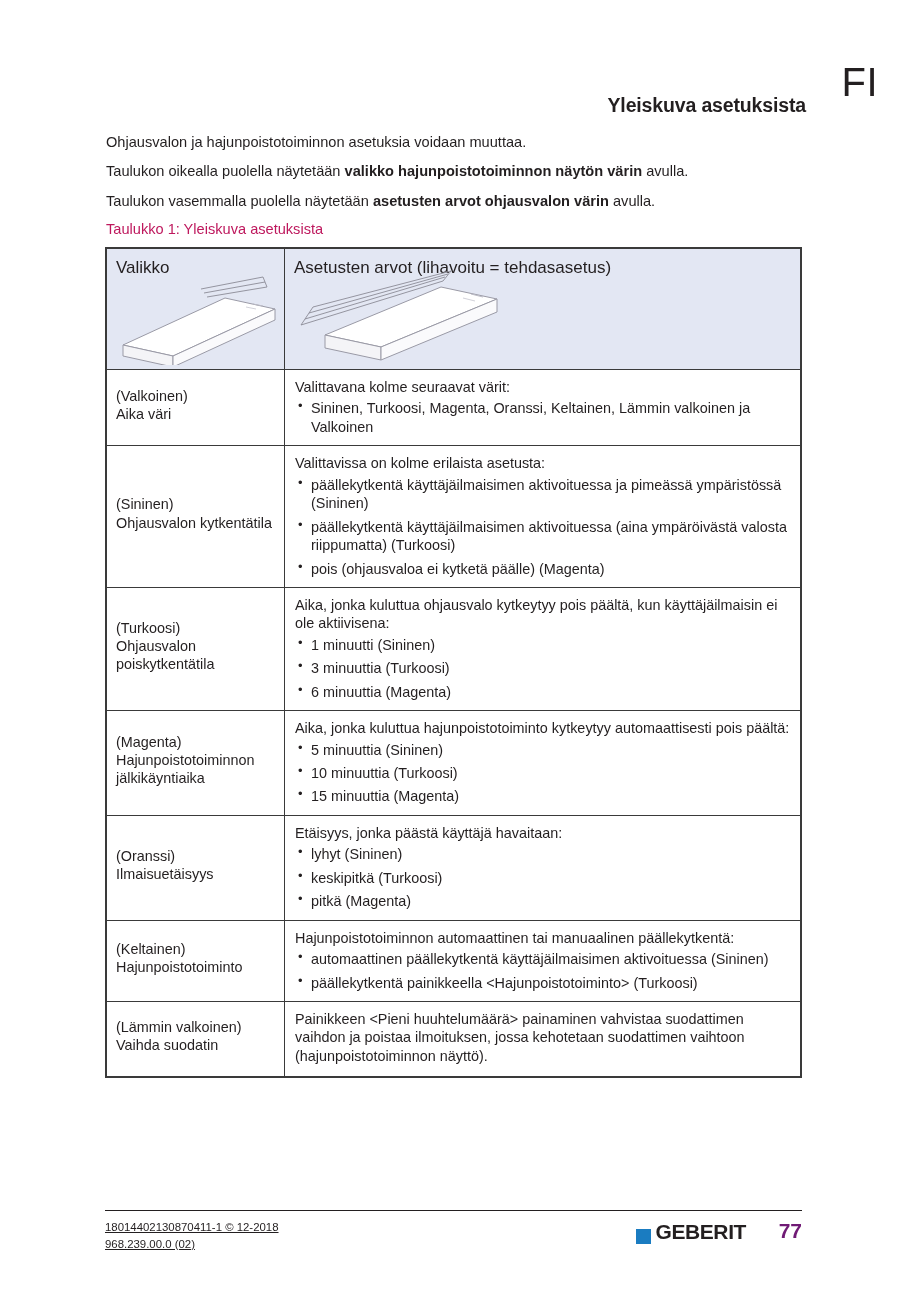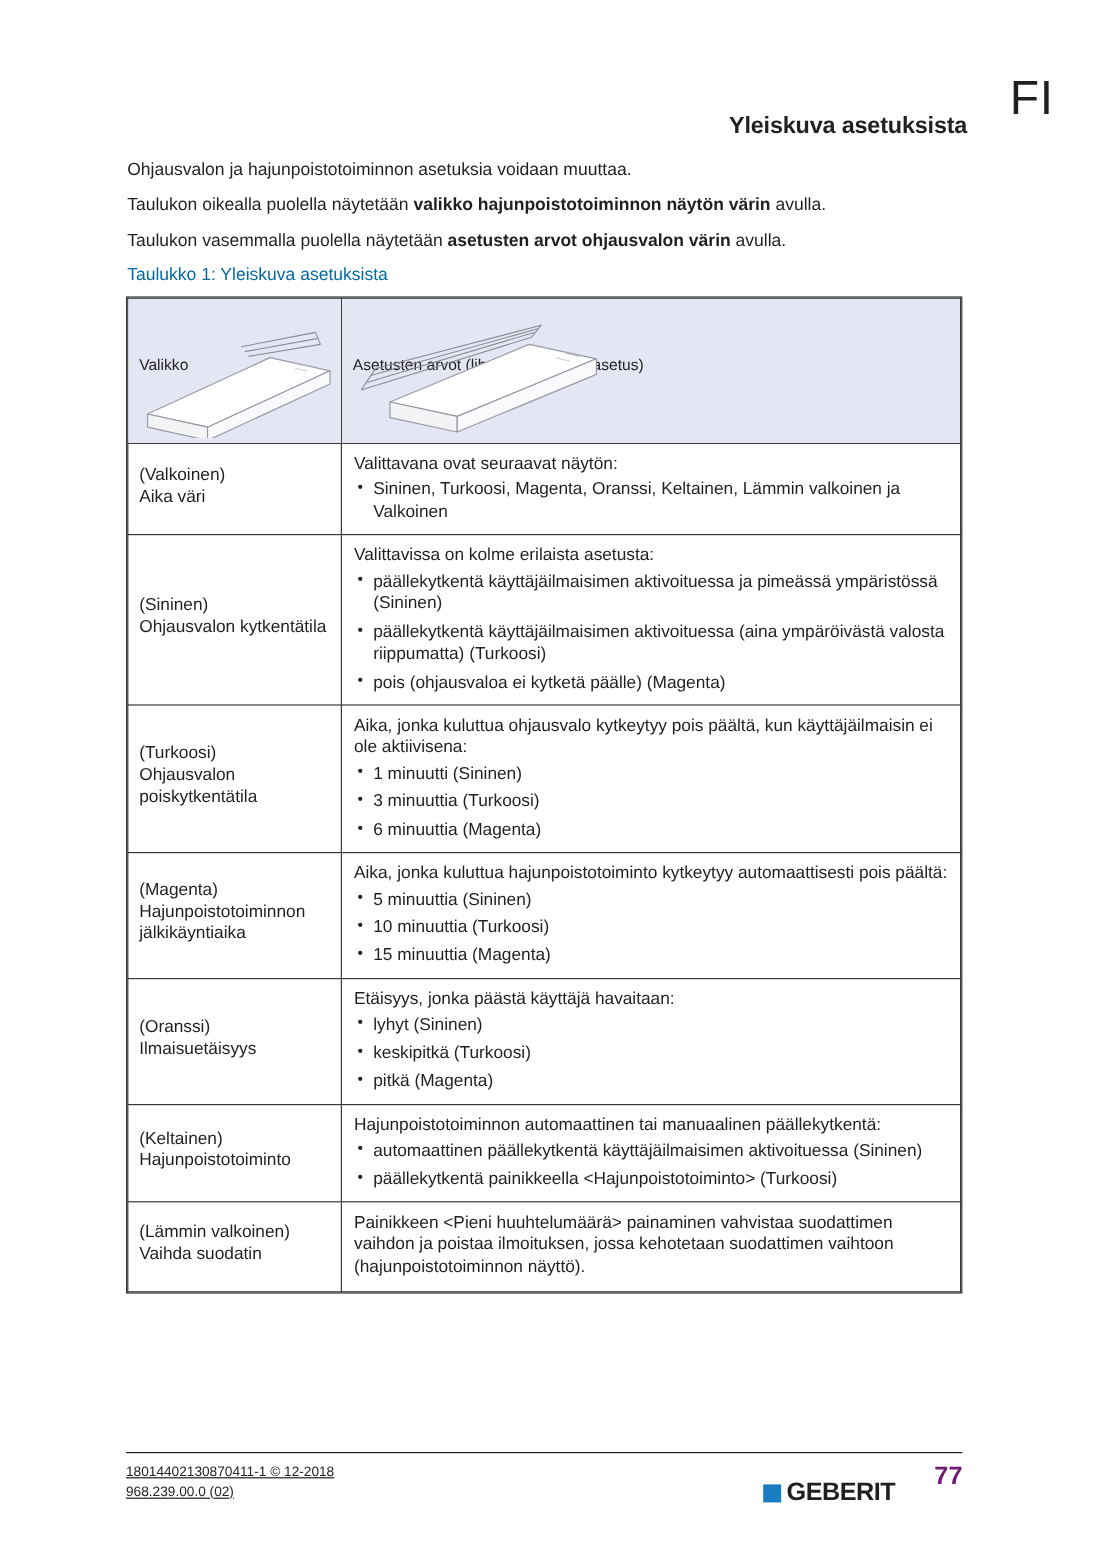--- a/index.html
+++ b/index.html
@@ -52,21 +52,21 @@
   p.intro {
     margin: 0 0 11px 0;
     font-size: 14.6px;
     line-height: 1.26;
     color: #231f20;
   }
   p.intro b { font-weight: bold; }
   p.table-caption {
     margin: 6px 0 8px 0;
     font-size: 14.6px;
-    color: #0369a1;
+    color: #be185d;
   }
 
   
   .settings-table {
     position: absolute;
     left: 105px;
     top: 247px;
     width: 697px;
     border: 1.4px solid #3a3a3a;
     border-collapse: collapse;
@@ -96,23 +96,22 @@
     line-height: 1.28;
   }
   .head-row td {
     background: #e3e7f3;
     height: 120px;
     position: relative;
     vertical-align: top;
   }
   .head-label {
     padding: 9px 9px 0 9px;
-    font-size: 13px;
-    color: #231f20;
-    margin-top: 38px;
+    font-size: 17px;
+    color: #231f20;
   }
 
   .illus {
     position: absolute;
     pointer-events: none;
   }
   .illus.one { left: 6px; bottom: 4px; }
   .illus.two { left: 8px; bottom: 2px; }
 
   .lead {
@@ -164,23 +163,22 @@
     font-size: 11.4px;
     line-height: 1.45;
     color: #231f20;
     text-decoration: underline;
   }
   .brand {
     position: absolute;
     right: 56px;
     top: 1px;
     display: flex;
-    align-items: center;
+    align-items: flex-end;
     gap: 4px;
-    margin-top: 12px;
   }
   .brand-square {
     width: 15px;
     height: 15px;
     background: #1a7cc1;
     display: inline-block;
   }
   .brand-name {
     font-size: 21px;
     font-weight: bold;
@@ -261,21 +259,21 @@
               </g>
             </svg>
           </td>
         </tr>
       <tr>
             <td class="menu-cell">
               <span class="colorname">(Valkoinen)</span>
               <span class="menuname">Aika väri</span>
             </td>
             <td class="values-cell">
-              <div class="lead">Valittavana ovat seuraavat näytön:</div>
+              <div class="lead">Valittavana kolme seuraavat värit:</div>
               <ul class="opts">
                 <li><b>Sininen</b><span>, Turkoosi, Magenta, Oranssi, Keltainen, Lämmin valkoinen ja Valkoinen</span></li>
               </ul>
             </td>
           </tr>
           <tr>
             <td class="menu-cell">
               <span class="colorname">(Sininen)</span>
               <span class="menuname">Ohjausvalon kytkentätila</span>
             </td>

